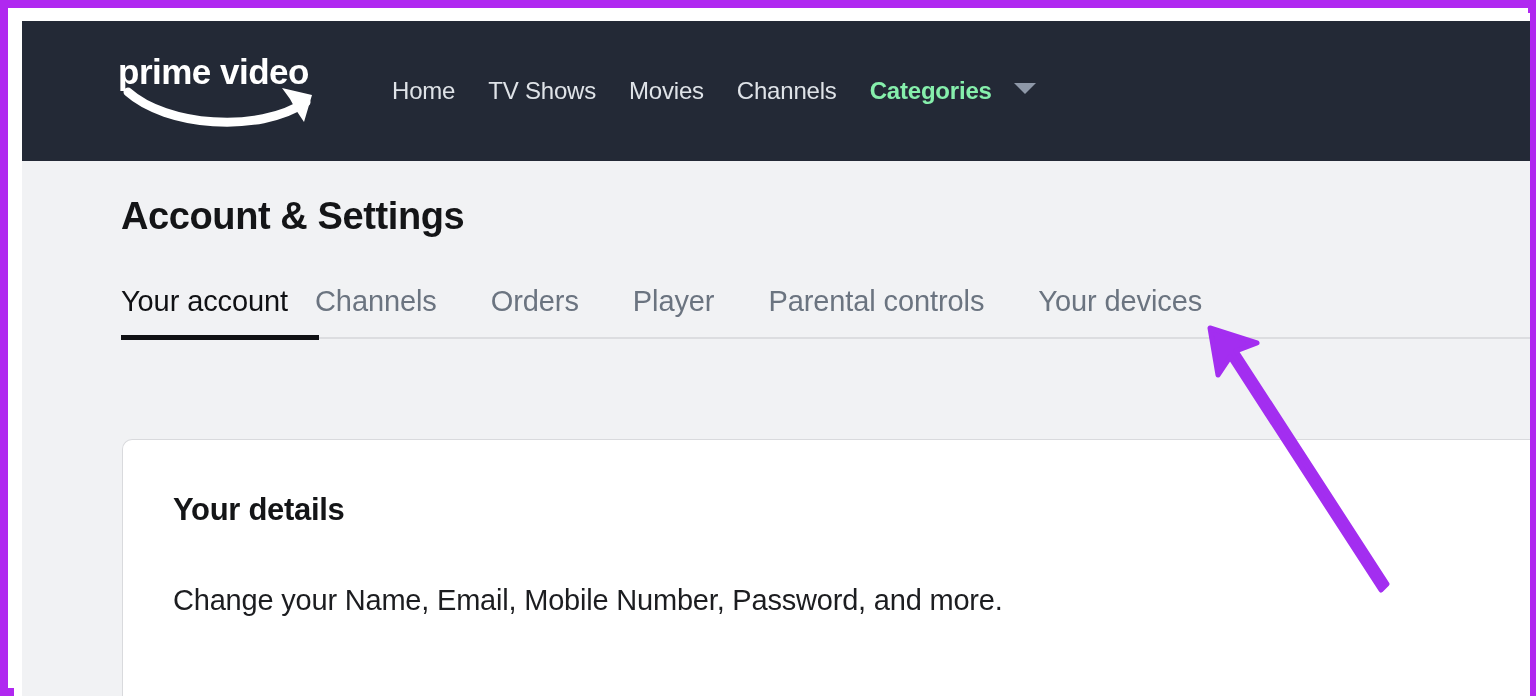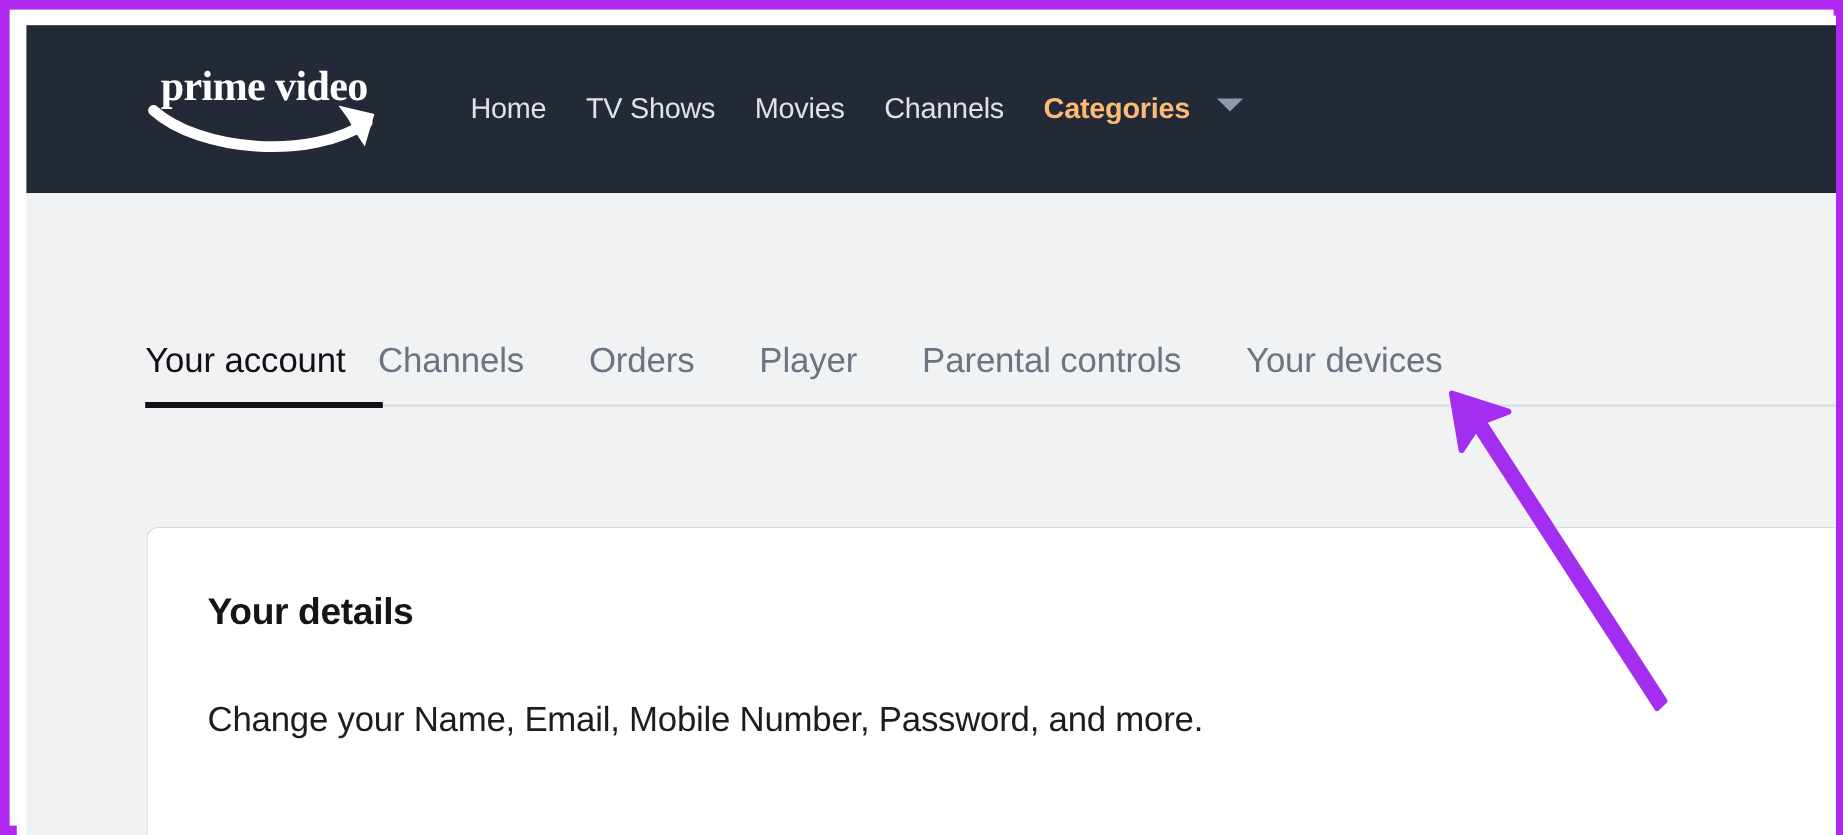--- a/index.html
+++ b/index.html
@@ -49,29 +49,28 @@
   }
   .logo {
     position: relative;
     width: 232px;
     height: 82px;
     flex: 0 0 auto;
     margin-right: 42px;
   }
   .logo-word {
     position: absolute;
-    left: 16px;
+    left: 0;
     top: 0;
     color: #ffffff;
     font-size: 35px;
     font-weight: bold;
     letter-spacing: -0.5px;
     line-height: 44px;
     white-space: nowrap;
-    font-family: Liberation Serif, serif;
   }
   .logo-smile {
     position: absolute;
     left: 2px;
     top: 36px;
     width: 228px;
     height: 46px;
   }
 
   .nav-links {
@@ -81,21 +80,21 @@
     white-space: nowrap;
   }
   .nav-link {
     color: #dfe3e8;
     font-size: 24px;
     line-height: 40px;
     letter-spacing: -0.2px;
     cursor: pointer;
   }
   .nav-link.strong {
-    color: #fdba74;
+    color: #86efac;
     font-weight: bold;
   }
   .nav-caret {
     display: inline-block;
     margin-left: 16px;
     width: 0;
     height: 0;
     border-left: 11px solid transparent;
     border-right: 11px solid transparent;
     border-top: 11px solid #8e98a8;
@@ -244,20 +243,21 @@
         <span class="nav-link strong">
           <span>Categories</span>
           <span class="nav-caret"></span>
         </span>
       </div>
 
     </div>
 
     <div class="page">
 
+      <div class="page-title">Account &amp; Settings</div>
 
       <div class="tabs">
         <span class="tab active">Your account</span>
         <span class="tab">Channels</span>
         <span class="tab">Orders</span>
         <span class="tab">Player</span>
         <span class="tab">Parental controls</span>
         <span class="tab">Your devices</span>
       </div>
       <div class="tab-rule"></div>

